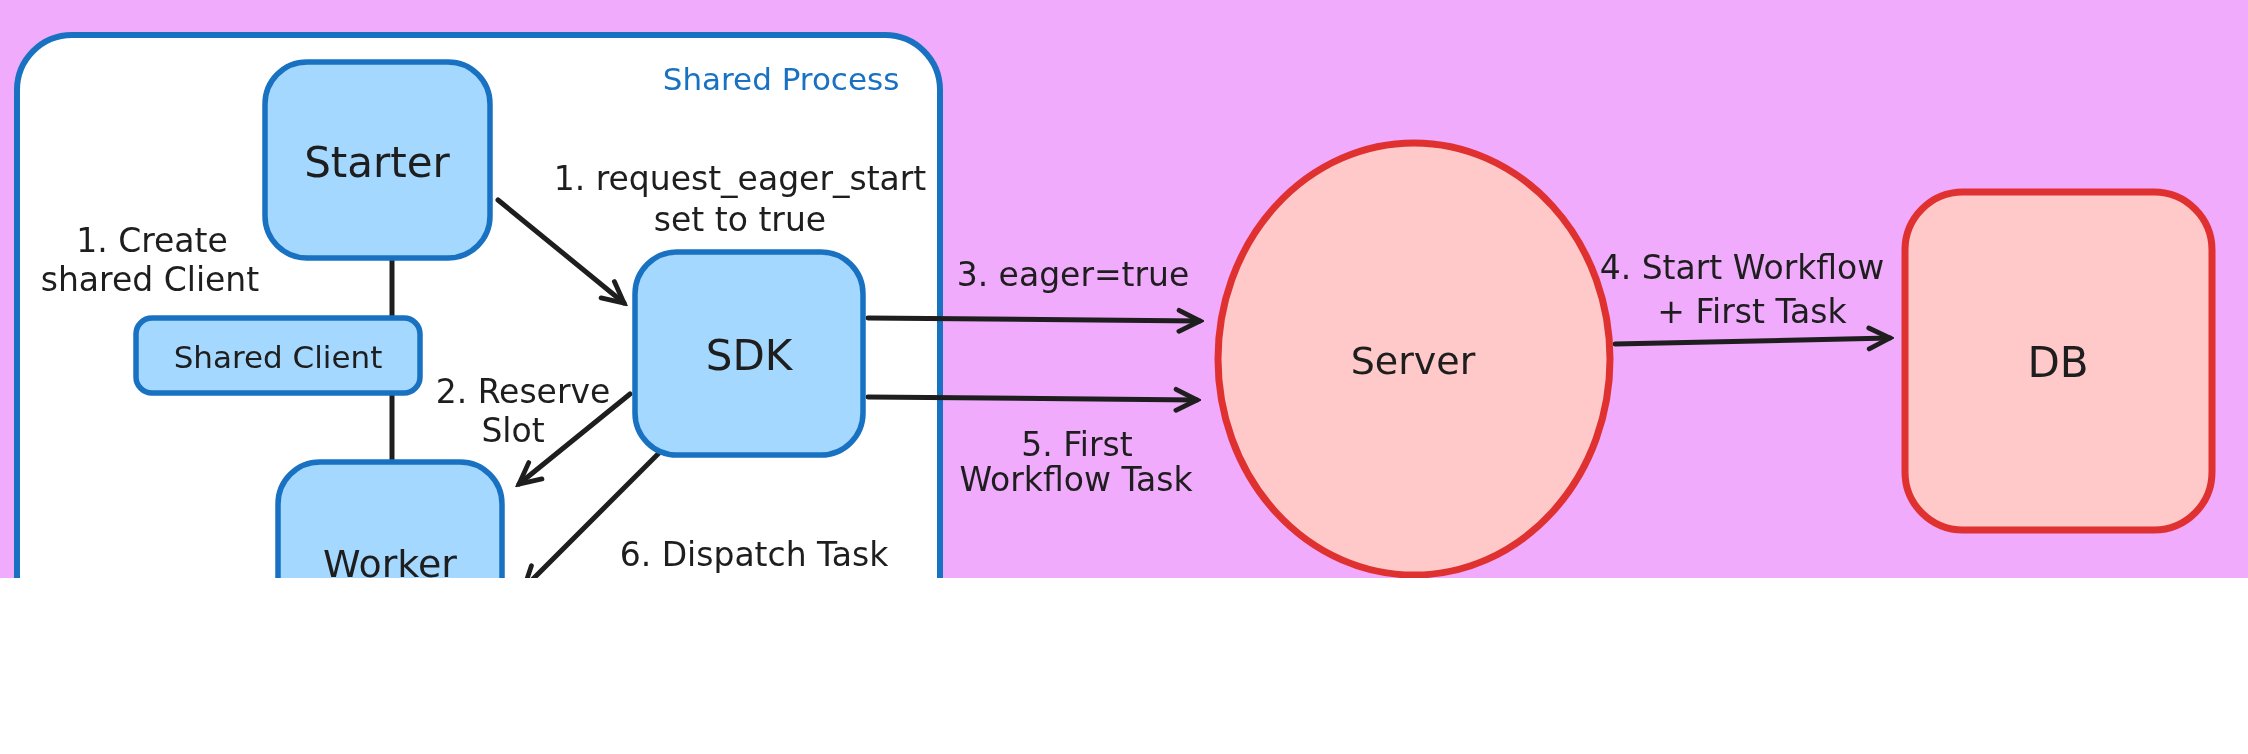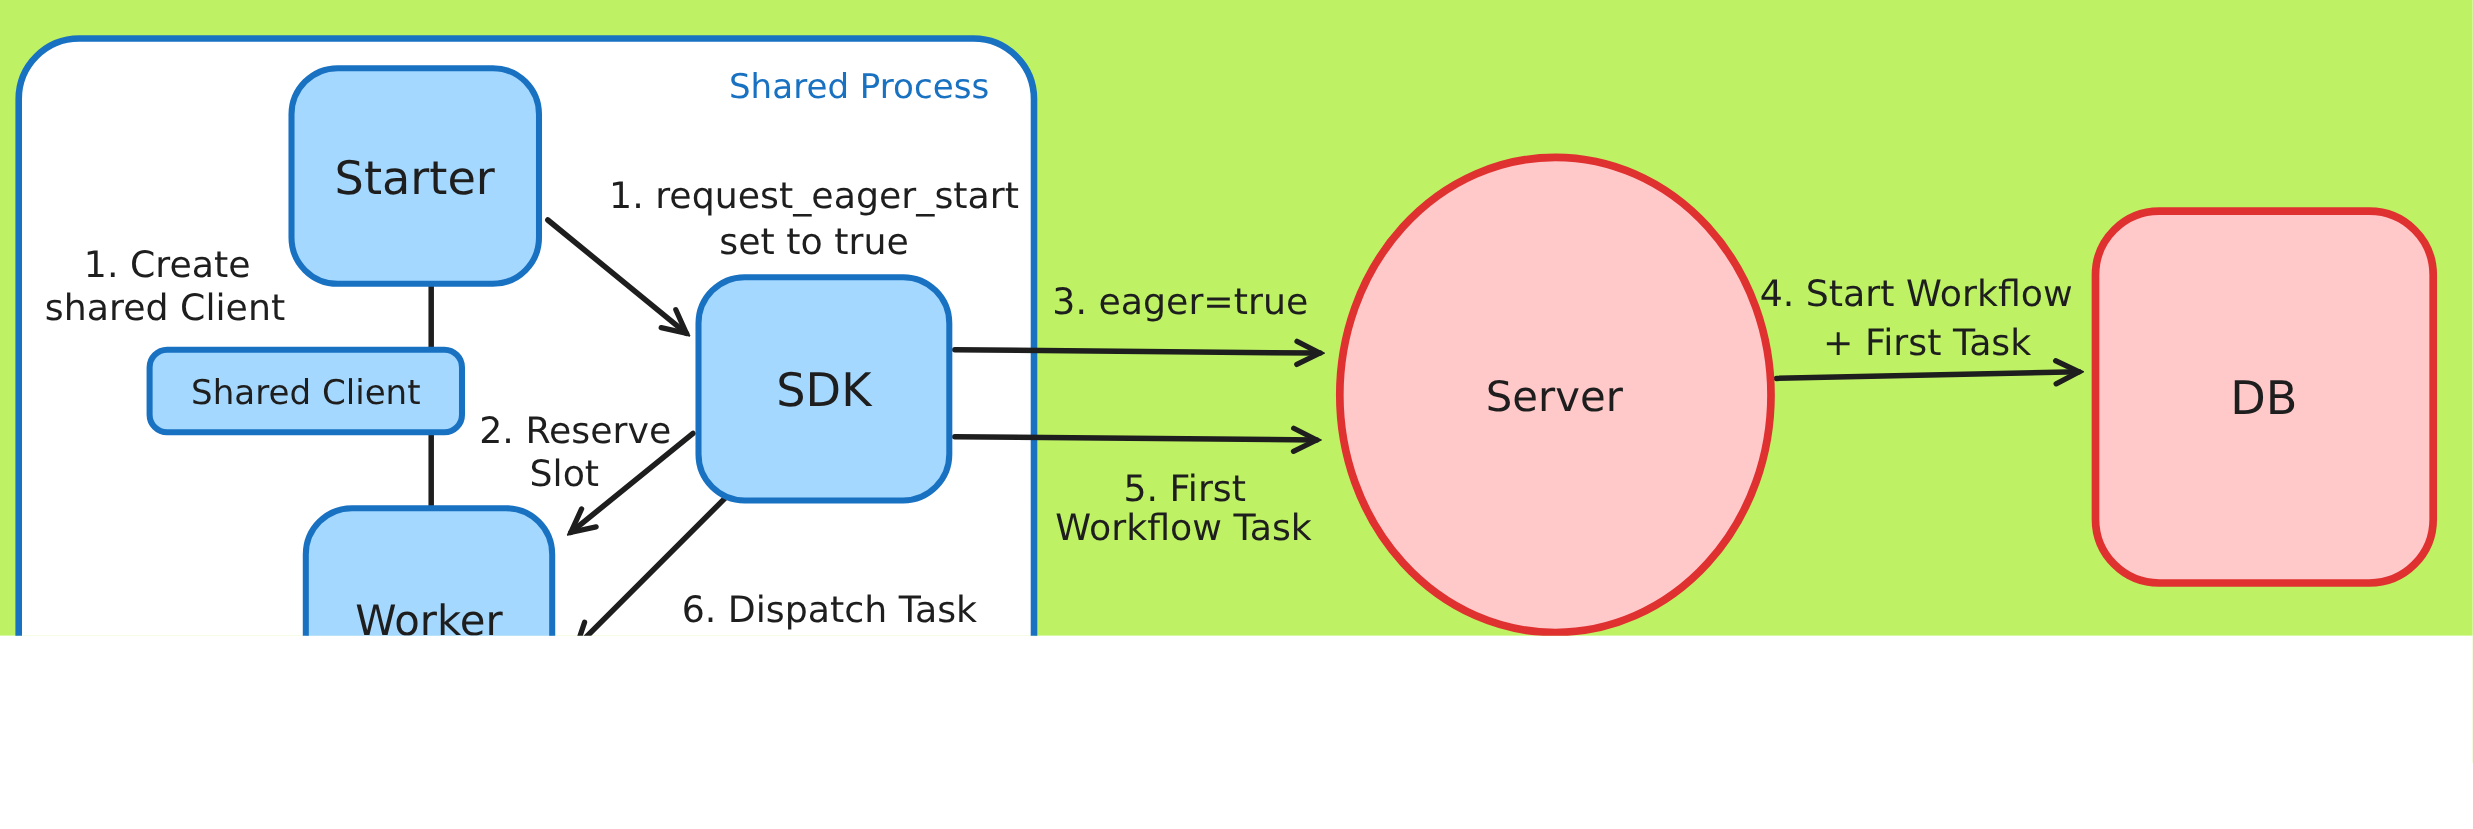--- a/index.html
+++ b/index.html
@@ -1,16 +1,16 @@
 <!DOCTYPE html>
 <html><head>
 <meta charset="utf-8">
 <style>
   html,body{margin:0;padding:0;background:#ffffff;}
-  .stage{width:2248px;height:578px;position:relative;background:#bef264;}
+  .stage{width:2248px;height:578px;position:relative;background:#f0abfc;}
   svg{display:block;}
   text{font-family:"DejaVu Sans",sans-serif;fill:#1e1e1e;}
   .blue-node{stroke:#1971c2;stroke-width:5.5;}
   .red-node{stroke:#e03131;stroke-width:7;}
   .container-box{fill:#ffffff;stroke:#1971c2;stroke-width:6;}
   .connector{stroke:#1e1e1e;stroke-width:5;fill:none;stroke-linecap:round;}
   .arrow{marker-end:url(#ah);}
   .ann{font-size:33px;}
   .blue-label{fill:#1971c2;font-size:31px;}
   .node-label-lg{font-size:42px;}

